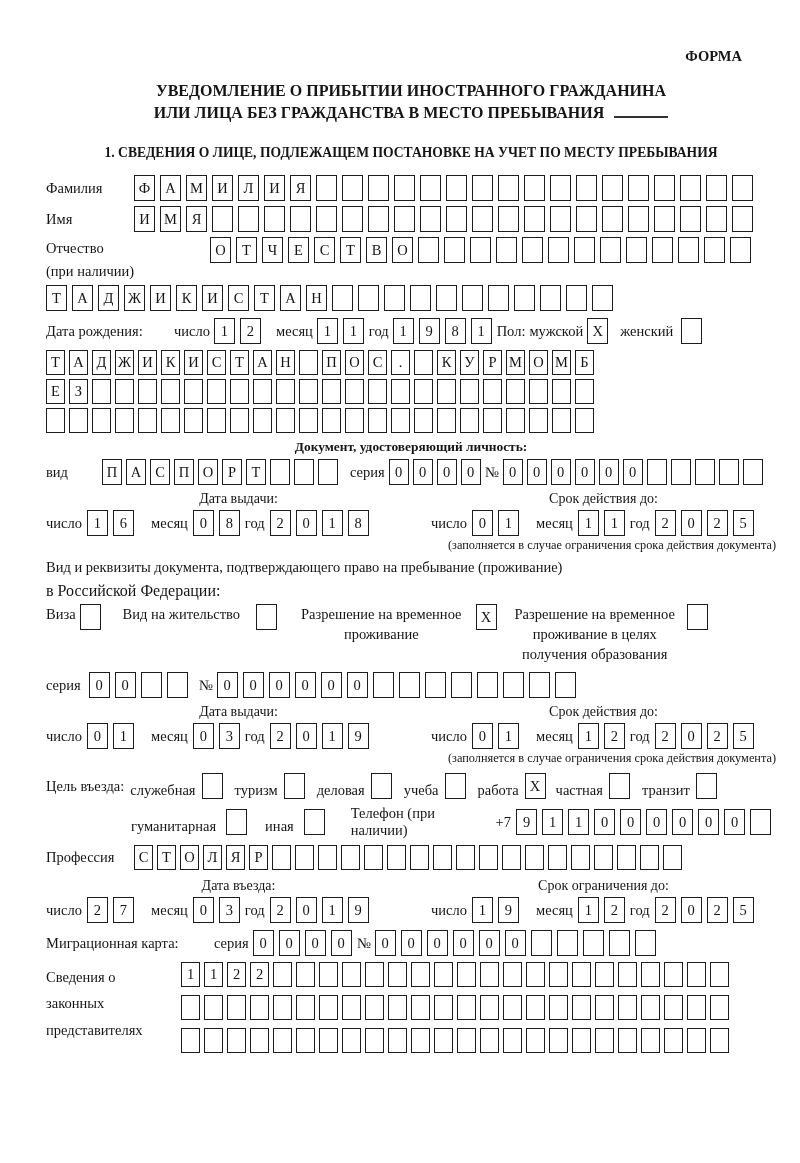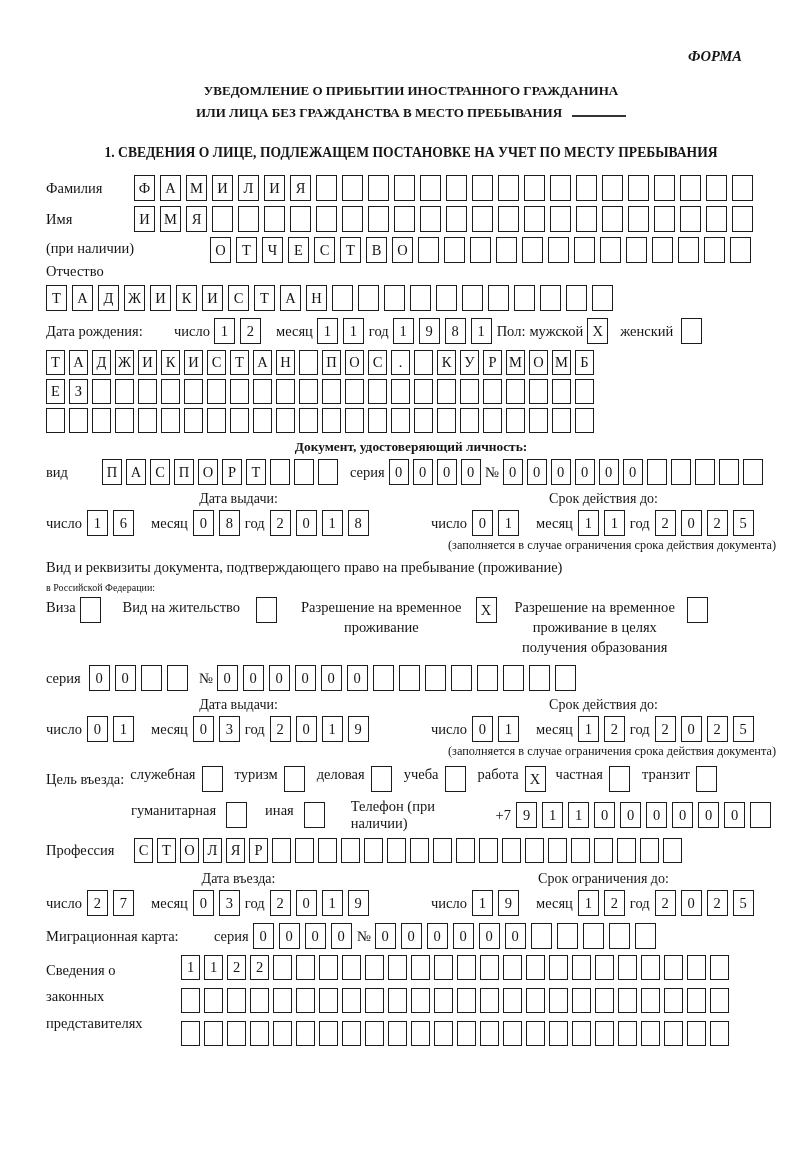--- a/index.html
+++ b/index.html
@@ -3,23 +3,23 @@
 <meta charset="utf-8">
 <style>
   html,body{margin:0;padding:0;background:#ffffff;}
   body{width:800px;height:1163px;overflow:hidden;color:#151515;
        font-family:"Liberation Serif",serif;}
   .page{padding:34px 24px 0 46px;position:relative;}
 
   
   .annex{margin-left:571px;font-size:13px;line-height:18.5px;}
   .annex .gap{height:4px;}
-  .forma{margin-top:14px;padding-right:34px;text-align:right;font-weight:bold;font-size:14.5px;font-style:italic;}
-
-  .title{margin-top:15px;text-align:center;font-weight:bold;font-size:13px;line-height:22px;}
+  .forma{margin-top:14px;padding-right:34px;text-align:right;font-weight:bold;font-size:14.5px;}
+
+  .title{margin-top:15px;text-align:center;font-weight:bold;font-size:16px;line-height:22px;}
   .blank-line{display:inline-block;width:54px;height:13px;border-bottom:2px solid #333;margin-left:10px;}
 
   .sec-heading{margin-top:21px;text-align:center;font-weight:bold;font-size:13.6px;}
 
   
   .frow{display:flex;align-items:center;margin-top:5px;font-size:14.5px;}
   .frow.top{align-items:flex-start;}
   .flabel{flex:none;}
   .lblblock{flex:none;line-height:23px;}
   .boxrow{display:flex;flex-wrap:nowrap;}
@@ -47,21 +47,21 @@
   .dp-row .lab{margin-right:5px;}
   .dp-row .lab2{margin:0 5px 0 12px;}
   .dp-note{text-align:right;font-size:12.3px;margin-top:2px;}
 
   
   .permits{display:flex;align-items:flex-start;margin-top:4px;font-size:14.5px;}
   .permit{display:flex;align-items:flex-start;}
   .permit .ptxt{text-align:center;line-height:20px;}
   .permit .cb{margin-left:8px;}
 
-  .purpose-opt{display:flex;align-items:flex-start;}
+  .purpose-opt{display:flex;align-items:flex-end;}
   .purpose-opt .cb{margin-left:6px;}
 </style>
 </head>
 <body>
 
 <div class="page">
 
   <div class="forma">ФОРМА</div>
 
   <div class="title">
@@ -128,22 +128,22 @@
         <span class="cell"></span>
         <span class="cell"></span>
         <span class="cell"></span>
         <span class="cell"></span>
         <span class="cell"></span>
       </span>
   </div>
 
   <div class="frow top">
     <span class="lblblock w164">
+      <div>Отчество</div>
       <div>(при наличии)</div>
-      <div>Отчество</div>
     </span>
     <span class="boxrow">
         <span class="cell">О</span>
         <span class="cell">Т</span>
         <span class="cell">Ч</span>
         <span class="cell">Е</span>
         <span class="cell">С</span>
         <span class="cell">Т</span>
         <span class="cell">В</span>
         <span class="cell">О</span>
@@ -386,21 +386,21 @@
               <span class="cell">2</span>
               <span class="cell">5</span>
             </span>
         </div>
       </div>
     </div>
     <div class="dp-note">(заполняется в случае ограничения срока действия документа)</div>
   </div>
 
   <div style="margin-top:6px;font-size:14.5px">Вид и реквизиты документа, подтверждающего право на пребывание (проживание)</div>
-  <div style="margin-top:6px;font-size:10px">в Российской Федерации:</div>
+  <div style="margin-top:6px;font-size:16px">в Российской Федерации:</div>
 
   <div class="permits">
     <div class="permit">
       <span class="ptxt">Виза</span>
       <span class="boxrow cb" style="margin-left:4px">
           <span class="cell"></span>
         </span>
     </div>
     <div class="permit" style="margin-left:22px">
       <span class="ptxt">Вид на жительство</span>

